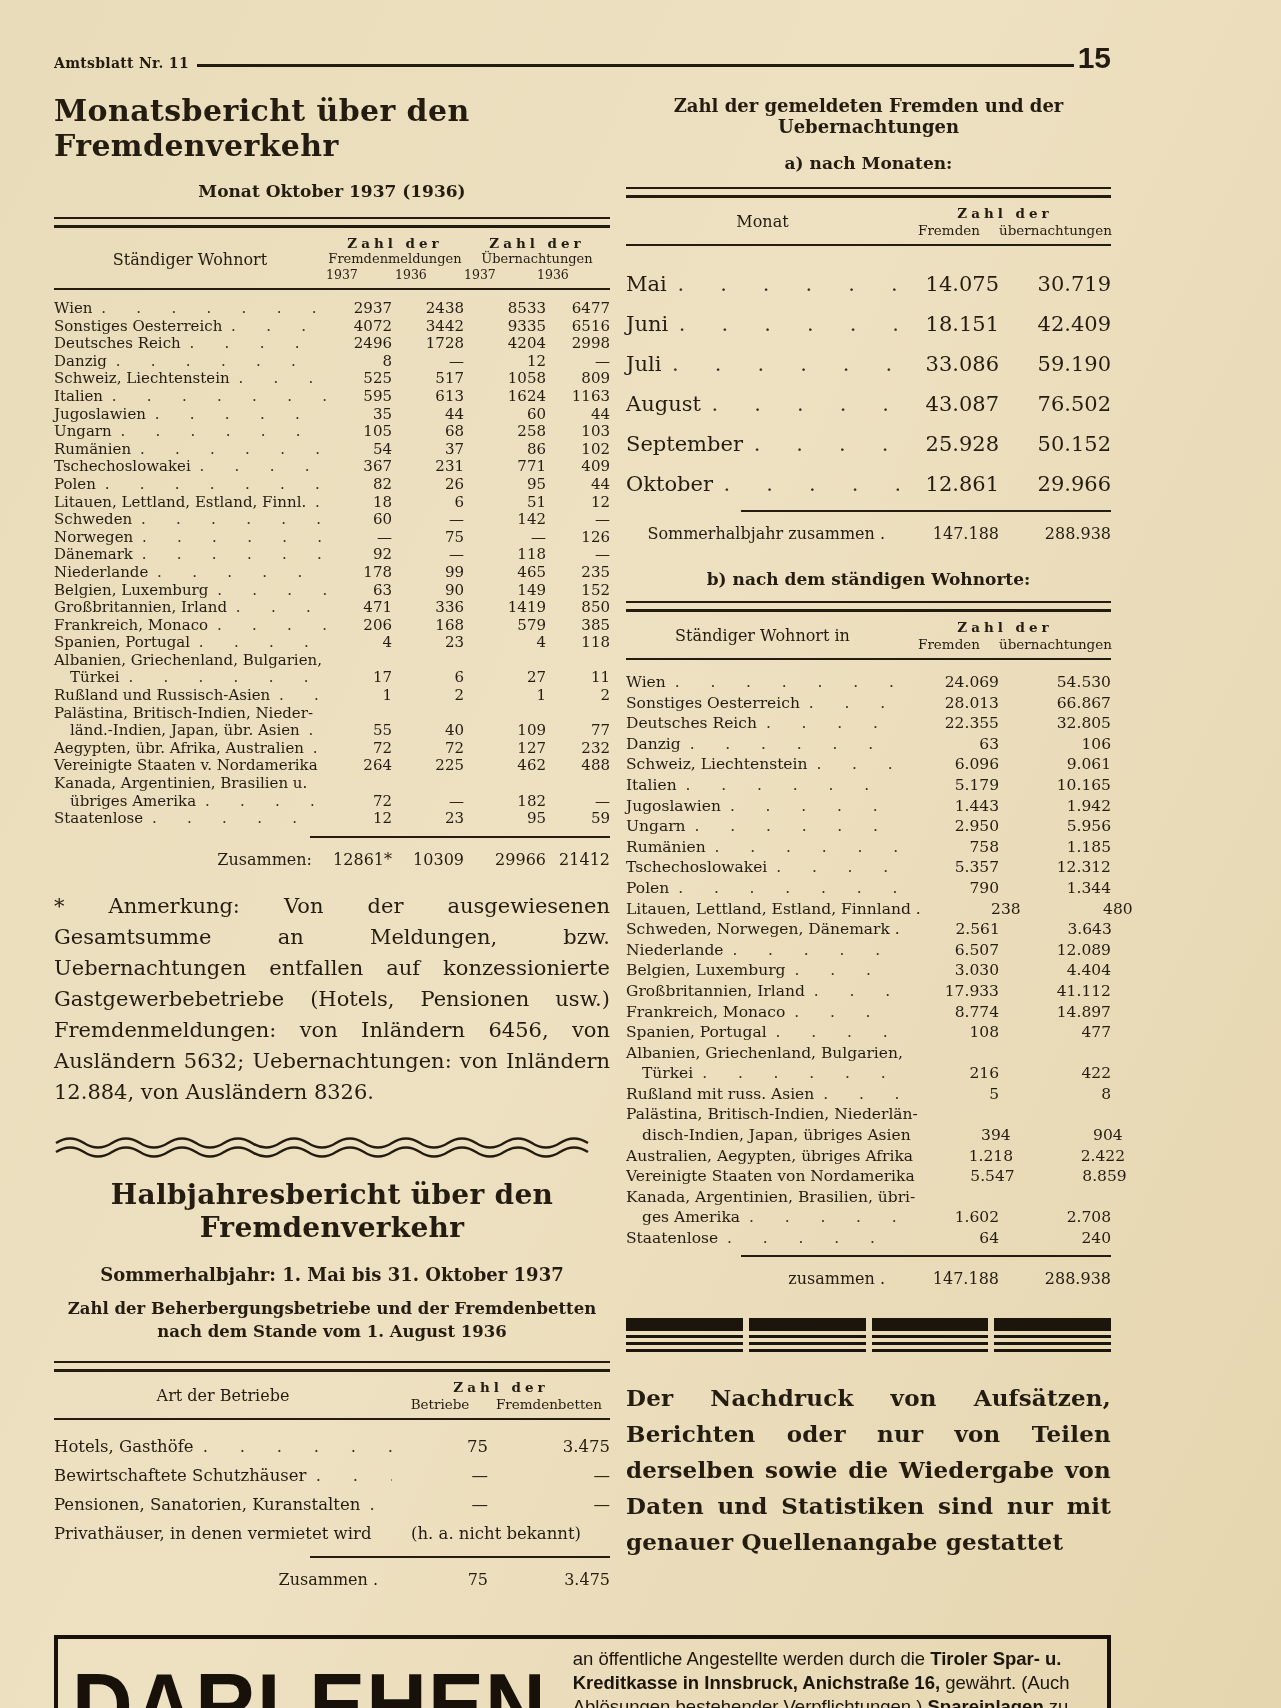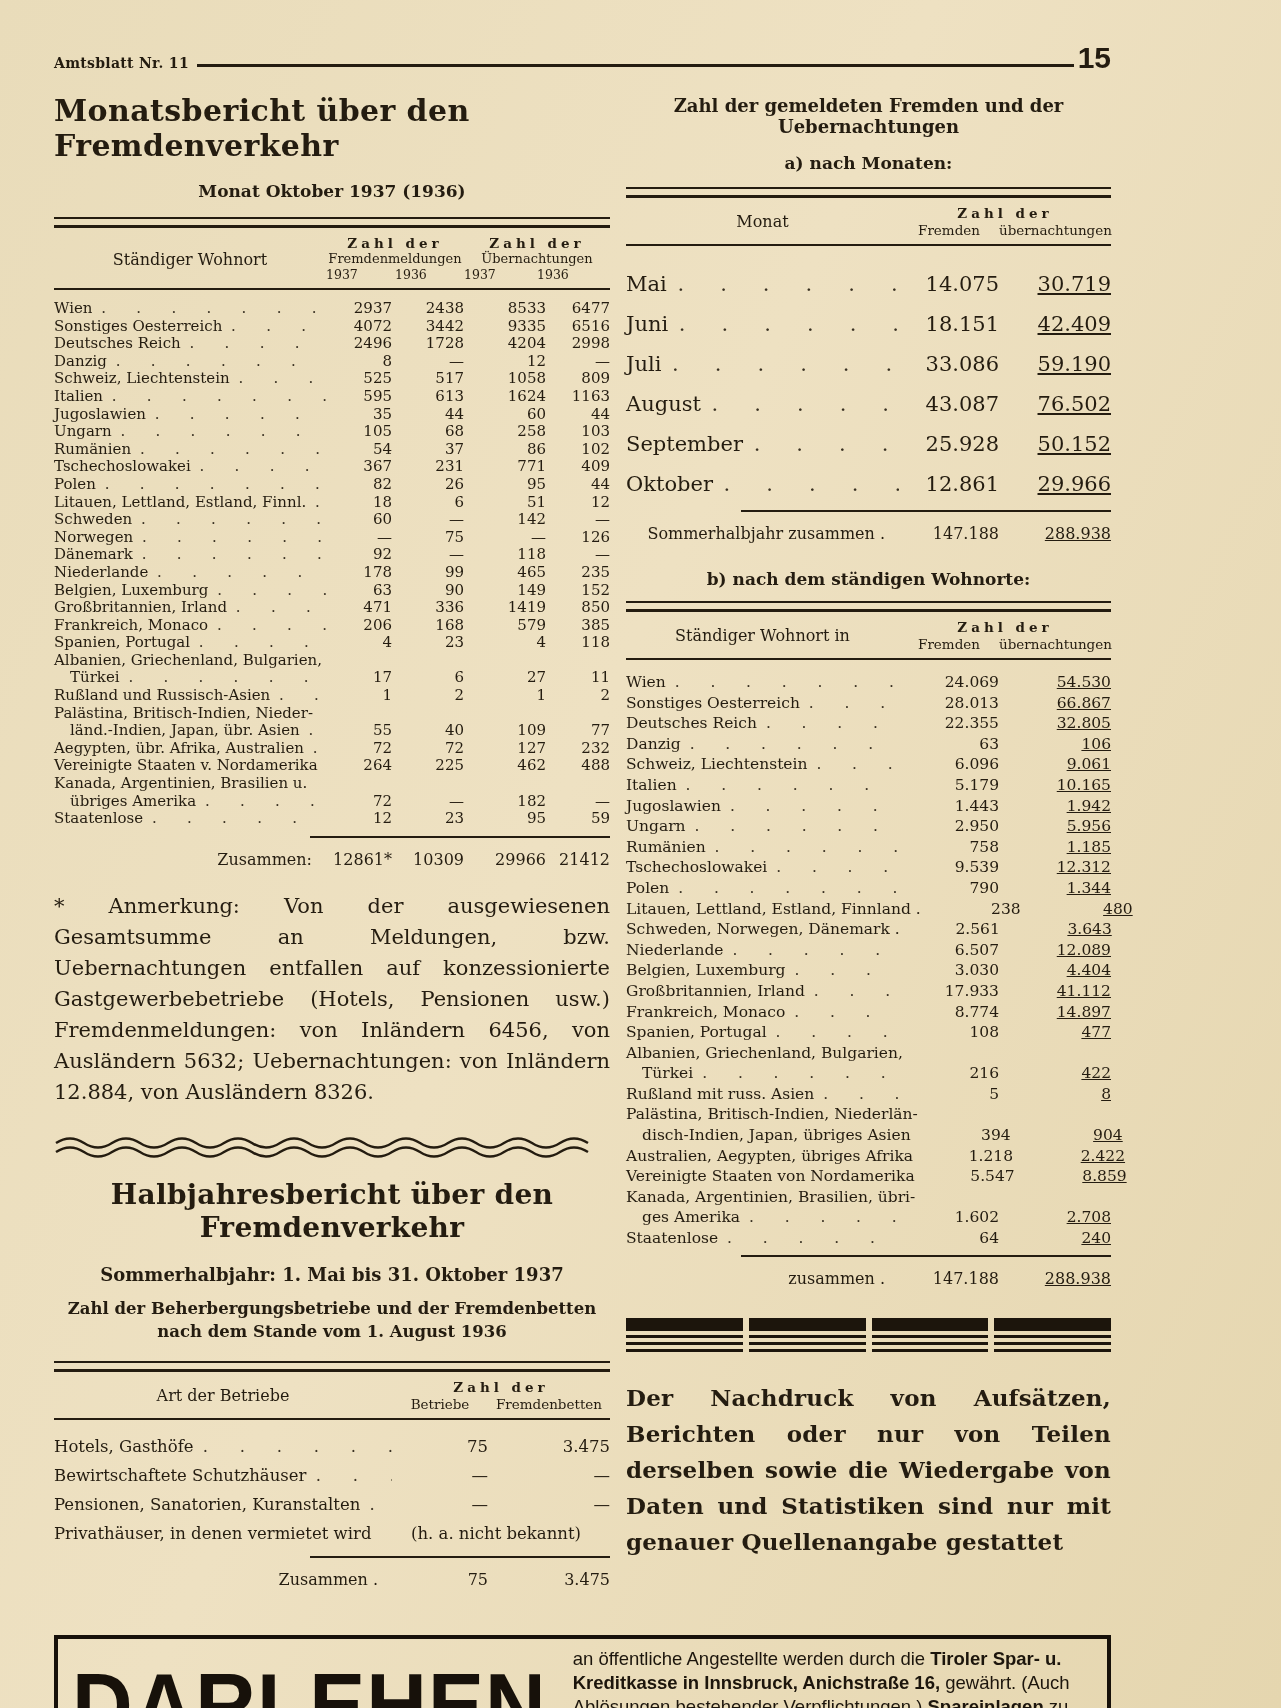--- a/index.html
+++ b/index.html
@@ -63,21 +63,21 @@
   .d1{width:96px;}.d2{width:122px;}
   
   .r-title{font-size:18px;font-weight:bold;text-align:center;margin-top:10px;}
   .r-sec{font-size:17px;font-weight:bold;text-align:center;margin-top:16px;}
   .ta{margin-top:14px;}
   .ta .r-group,.tb .r-group{width:212px;}
   .ta .g-cols span:first-child,.tb .g-cols span:first-child{width:100px;}
   .ta .g-cols span:last-child,.tb .g-cols span:last-child{width:112px;}
   .ta-body{padding-top:18px;font-size:21px;}
   .ta-body .trow{padding:8px 0;}
-  .e1{width:100px;}.e2{width:112px;text-decoration:underline;}
+  .e1{width:100px;}.e2{width:112px;}
   .partial-rule-r{width:370px;margin-left:auto;border-top:2px solid #241c10;margin-top:6px;}
   .tb-body{padding-top:12px;font-size:15.5px;line-height:20.6px;}
   
   .bars{display:flex;gap:6px;height:36px;margin-top:30px;}
   .bars div{flex:1;background:linear-gradient(to bottom,
      #1c150c 0 13px,transparent 13px 17px,
      #1c150c 17px 20px,transparent 20px 24px,
      #1c150c 24px 27px,transparent 27px 31px,
      #1c150c 31px 34px,transparent 34px);}
   .notice{margin-top:26px;font-size:23px;font-weight:bold;line-height:36px;text-align:justify;letter-spacing:.2px;}
@@ -552,21 +552,21 @@
             </div>
             <div class="trow">
               <span class="lbl">Rumänien</span>
               <span class="dots">&nbsp;.&nbsp;&nbsp;&nbsp;.&nbsp;&nbsp;&nbsp;.&nbsp;&nbsp;&nbsp;.&nbsp;&nbsp;&nbsp;.&nbsp;&nbsp;&nbsp;.&nbsp;&nbsp;&nbsp;.&nbsp;&nbsp;&nbsp;.&nbsp;&nbsp;&nbsp;.&nbsp;&nbsp;&nbsp;.&nbsp;&nbsp;&nbsp;.&nbsp;&nbsp;&nbsp;.&nbsp;&nbsp;&nbsp;.&nbsp;&nbsp;&nbsp;.&nbsp;&nbsp;&nbsp;.&nbsp;&nbsp;&nbsp;.&nbsp;&nbsp;&nbsp;.&nbsp;&nbsp;&nbsp;.&nbsp;&nbsp;&nbsp;.&nbsp;&nbsp;&nbsp;.&nbsp;&nbsp;&nbsp;.&nbsp;&nbsp;&nbsp;.&nbsp;&nbsp;&nbsp;.&nbsp;&nbsp;&nbsp;.&nbsp;&nbsp;&nbsp;.&nbsp;&nbsp;&nbsp;.&nbsp;&nbsp;&nbsp;.&nbsp;&nbsp;&nbsp;.&nbsp;&nbsp;&nbsp;.&nbsp;&nbsp;&nbsp;.&nbsp;&nbsp;&nbsp;.&nbsp;&nbsp;&nbsp;.&nbsp;&nbsp;&nbsp;.&nbsp;&nbsp;&nbsp;.&nbsp;&nbsp;&nbsp;.&nbsp;&nbsp;&nbsp;.&nbsp;&nbsp;&nbsp;.&nbsp;&nbsp;&nbsp;.&nbsp;&nbsp;&nbsp;.&nbsp;&nbsp;&nbsp;.&nbsp;&nbsp;&nbsp;.&nbsp;&nbsp;&nbsp;.&nbsp;&nbsp;&nbsp;.&nbsp;&nbsp;&nbsp;.&nbsp;&nbsp;&nbsp;.&nbsp;&nbsp;&nbsp;.&nbsp;&nbsp;&nbsp;.&nbsp;&nbsp;&nbsp;.&nbsp;&nbsp;&nbsp;.&nbsp;&nbsp;&nbsp;.&nbsp;&nbsp;&nbsp;.&nbsp;&nbsp;&nbsp;.&nbsp;&nbsp;&nbsp;.&nbsp;&nbsp;&nbsp;.&nbsp;&nbsp;&nbsp;.&nbsp;&nbsp;&nbsp;.&nbsp;&nbsp;&nbsp;.&nbsp;&nbsp;&nbsp;.&nbsp;&nbsp;&nbsp;.&nbsp;&nbsp;&nbsp;.&nbsp;&nbsp;</span>
               <span class="v e1">758</span>
               <span class="v e2">1.185</span>
             </div>
             <div class="trow">
               <span class="lbl">Tschechoslowakei</span>
               <span class="dots">&nbsp;.&nbsp;&nbsp;&nbsp;.&nbsp;&nbsp;&nbsp;.&nbsp;&nbsp;&nbsp;.&nbsp;&nbsp;&nbsp;.&nbsp;&nbsp;&nbsp;.&nbsp;&nbsp;&nbsp;.&nbsp;&nbsp;&nbsp;.&nbsp;&nbsp;&nbsp;.&nbsp;&nbsp;&nbsp;.&nbsp;&nbsp;&nbsp;.&nbsp;&nbsp;&nbsp;.&nbsp;&nbsp;&nbsp;.&nbsp;&nbsp;&nbsp;.&nbsp;&nbsp;&nbsp;.&nbsp;&nbsp;&nbsp;.&nbsp;&nbsp;&nbsp;.&nbsp;&nbsp;&nbsp;.&nbsp;&nbsp;&nbsp;.&nbsp;&nbsp;&nbsp;.&nbsp;&nbsp;&nbsp;.&nbsp;&nbsp;&nbsp;.&nbsp;&nbsp;&nbsp;.&nbsp;&nbsp;&nbsp;.&nbsp;&nbsp;&nbsp;.&nbsp;&nbsp;&nbsp;.&nbsp;&nbsp;&nbsp;.&nbsp;&nbsp;&nbsp;.&nbsp;&nbsp;&nbsp;.&nbsp;&nbsp;&nbsp;.&nbsp;&nbsp;&nbsp;.&nbsp;&nbsp;&nbsp;.&nbsp;&nbsp;&nbsp;.&nbsp;&nbsp;&nbsp;.&nbsp;&nbsp;&nbsp;.&nbsp;&nbsp;&nbsp;.&nbsp;&nbsp;&nbsp;.&nbsp;&nbsp;&nbsp;.&nbsp;&nbsp;&nbsp;.&nbsp;&nbsp;&nbsp;.&nbsp;&nbsp;&nbsp;.&nbsp;&nbsp;&nbsp;.&nbsp;&nbsp;&nbsp;.&nbsp;&nbsp;&nbsp;.&nbsp;&nbsp;&nbsp;.&nbsp;&nbsp;&nbsp;.&nbsp;&nbsp;&nbsp;.&nbsp;&nbsp;&nbsp;.&nbsp;&nbsp;&nbsp;.&nbsp;&nbsp;&nbsp;.&nbsp;&nbsp;&nbsp;.&nbsp;&nbsp;&nbsp;.&nbsp;&nbsp;&nbsp;.&nbsp;&nbsp;&nbsp;.&nbsp;&nbsp;&nbsp;.&nbsp;&nbsp;&nbsp;.&nbsp;&nbsp;&nbsp;.&nbsp;&nbsp;&nbsp;.&nbsp;&nbsp;&nbsp;.&nbsp;&nbsp;&nbsp;.&nbsp;&nbsp;</span>
-              <span class="v e1">9.539</span>
+              <span class="v e1">5.357</span>
               <span class="v e2">12.312</span>
             </div>
             <div class="trow">
               <span class="lbl">Polen</span>
               <span class="dots">&nbsp;.&nbsp;&nbsp;&nbsp;.&nbsp;&nbsp;&nbsp;.&nbsp;&nbsp;&nbsp;.&nbsp;&nbsp;&nbsp;.&nbsp;&nbsp;&nbsp;.&nbsp;&nbsp;&nbsp;.&nbsp;&nbsp;&nbsp;.&nbsp;&nbsp;&nbsp;.&nbsp;&nbsp;&nbsp;.&nbsp;&nbsp;&nbsp;.&nbsp;&nbsp;&nbsp;.&nbsp;&nbsp;&nbsp;.&nbsp;&nbsp;&nbsp;.&nbsp;&nbsp;&nbsp;.&nbsp;&nbsp;&nbsp;.&nbsp;&nbsp;&nbsp;.&nbsp;&nbsp;&nbsp;.&nbsp;&nbsp;&nbsp;.&nbsp;&nbsp;&nbsp;.&nbsp;&nbsp;&nbsp;.&nbsp;&nbsp;&nbsp;.&nbsp;&nbsp;&nbsp;.&nbsp;&nbsp;&nbsp;.&nbsp;&nbsp;&nbsp;.&nbsp;&nbsp;&nbsp;.&nbsp;&nbsp;&nbsp;.&nbsp;&nbsp;&nbsp;.&nbsp;&nbsp;&nbsp;.&nbsp;&nbsp;&nbsp;.&nbsp;&nbsp;&nbsp;.&nbsp;&nbsp;&nbsp;.&nbsp;&nbsp;&nbsp;.&nbsp;&nbsp;&nbsp;.&nbsp;&nbsp;&nbsp;.&nbsp;&nbsp;&nbsp;.&nbsp;&nbsp;&nbsp;.&nbsp;&nbsp;&nbsp;.&nbsp;&nbsp;&nbsp;.&nbsp;&nbsp;&nbsp;.&nbsp;&nbsp;&nbsp;.&nbsp;&nbsp;&nbsp;.&nbsp;&nbsp;&nbsp;.&nbsp;&nbsp;&nbsp;.&nbsp;&nbsp;&nbsp;.&nbsp;&nbsp;&nbsp;.&nbsp;&nbsp;&nbsp;.&nbsp;&nbsp;&nbsp;.&nbsp;&nbsp;&nbsp;.&nbsp;&nbsp;&nbsp;.&nbsp;&nbsp;&nbsp;.&nbsp;&nbsp;&nbsp;.&nbsp;&nbsp;&nbsp;.&nbsp;&nbsp;&nbsp;.&nbsp;&nbsp;&nbsp;.&nbsp;&nbsp;&nbsp;.&nbsp;&nbsp;&nbsp;.&nbsp;&nbsp;&nbsp;.&nbsp;&nbsp;&nbsp;.&nbsp;&nbsp;&nbsp;.&nbsp;&nbsp;</span>
               <span class="v e1">790</span>
               <span class="v e2">1.344</span>
             </div>
             <div class="trow">
               <span class="lbl">Litauen, Lettland, Estland, Finnland .</span>

